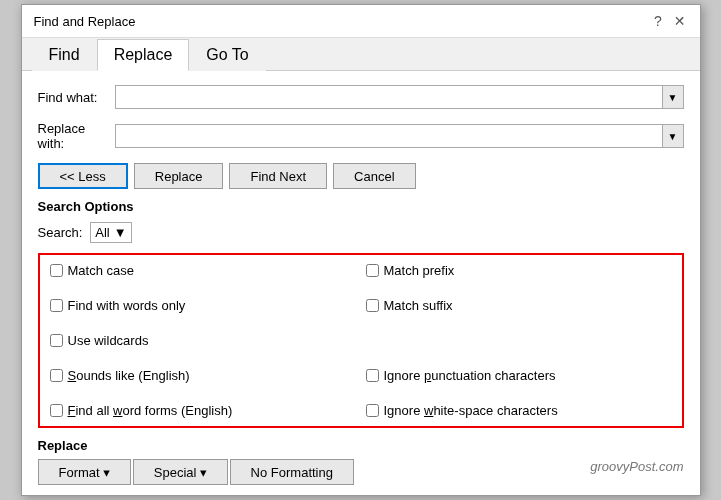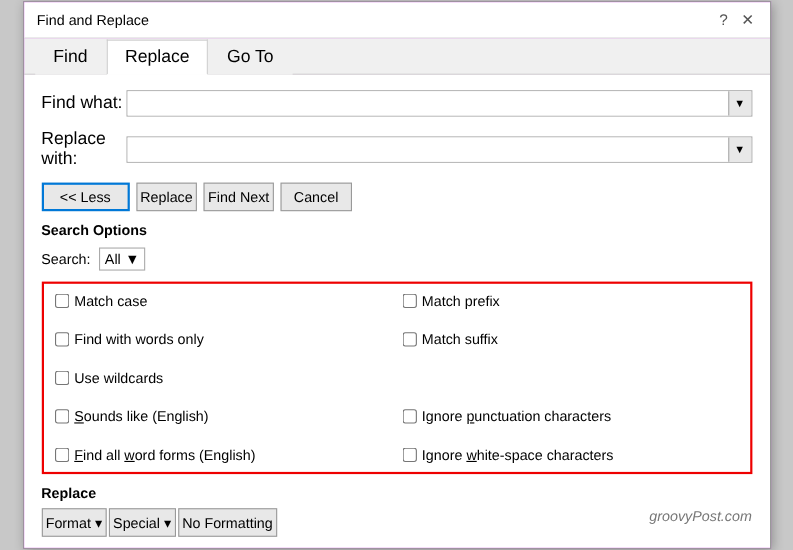--- a/index.html
+++ b/index.html
@@ -7,21 +7,21 @@
       background: #c8c8c8;
       display: flex;
       align-items: center;
       justify-content: center;
       width: 721px;
       height: 500px;
       font-family: 'Segoe UI', Arial, sans-serif;
       font-size: 13px;
     }
     .dialog {
-      background: #d946ef;
+      background: #14b8a6;
       border: 1px solid #999;
       box-shadow: 2px 2px 10px rgba(0,0,0,0.3);
       width: 680px;
       padding: 0;
     }
     .title-bar {
       background: #fff;
       border-bottom: 1px solid #ddd;
       padding: 8px 12px;
       display: flex;
@@ -72,21 +72,21 @@
       background: #fff;
       padding: 14px 16px 10px;
     }
     .field-row {
       display: flex;
       align-items: center;
       margin-bottom: 12px;
     }
     .field-label {
       width: 77px;
-      font-size: 16px;
+      font-size: 13px;
       color: #000;
     }
     .field-input-wrap {
       flex: 1;
       display: flex;
       align-items: center;
       border: 1px solid #aaa;
       background: #fff;
     }
     .field-input {
@@ -107,21 +107,21 @@
       align-items: center;
       font-size: 10px;
     }
     .buttons-row {
       display: flex;
       align-items: center;
       gap: 6px;
       margin-bottom: 10px;
     }
     .btn {
-      padding: 4px 3px;
+      padding: 4px 20px;
       font-size: 13px;
       background: #e8e8e8;
       border: 1px solid #999;
       cursor: pointer;
       height: 26px;
     }
     .btn-less {
       border: 2px solid #0078d7;
       background: #e8e8e8;
       min-width: 80px;

